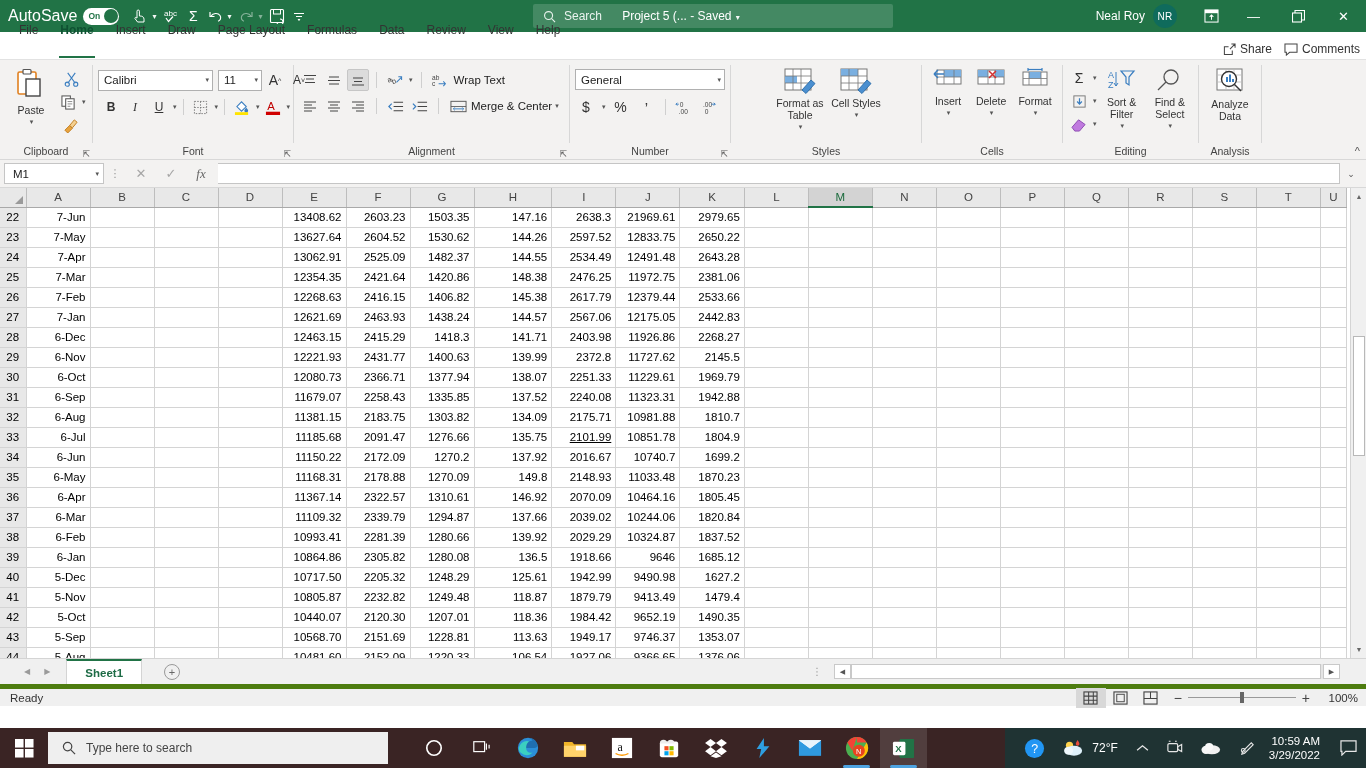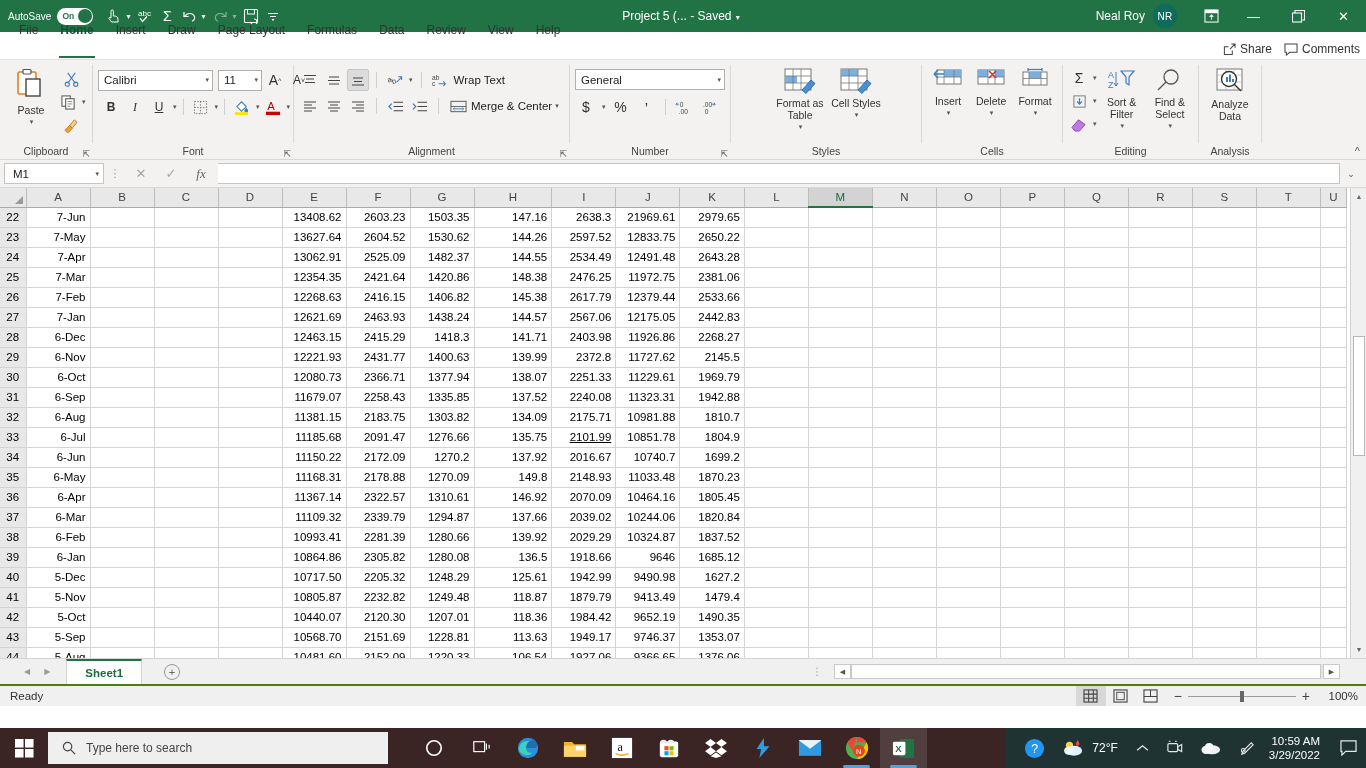--- a/index.html
+++ b/index.html
@@ -10,21 +10,21 @@
     background: #fff;
   }
   body { position: relative; }
 
   
   .titlebar {
     height: 32px; background: #217346; display: flex; align-items: center;
     color: #fff; font-size: 12px; position: relative;
   }
   .tb-left { display: flex; align-items: center; padding-left: 8px; gap: 0px; }
-  .autosave-label { font-size: 10px; margin-right: 6px; color: #fff; }
+  .autosave-label { font-size: 16px; margin-right: 6px; color: #fff; }
   .toggle {
     width: 36px; height: 17px; border-radius: 9px; background: #fff;
     position: relative; display: inline-flex; align-items: center;
     margin-right: 10px;
   }
   .toggle .knob {
     position: absolute; right: 1.5px; width: 14px; height: 14px;
     border-radius: 50%; background: #217346;
   }
   .toggle .on {
@@ -218,21 +218,21 @@
     display: flex; align-items: center; justify-content: center;
     font-size: 7px; color: #555;
   }
   .hs-track { flex: 1; height: 15px; background: #e4e4e4; position: relative; }
   .hs-thumb { position: absolute; left: 0; top: 0; height: 15px; width: 470px;
               background: #fff; border: 1px solid #c9c9c9; }
 
   
   .statusbar {
     height: 22px; background: #f0f0f0; display: flex; align-items: center;
-    border-top: 2px solid #4d7c0f; font-size: 11.5px; color: #333;
+    border-top: 5px solid #4d7c0f; font-size: 11.5px; color: #333;
     padding-left: 10px; position: relative;
   }
   .sb-right {
     position: absolute; right: 8px; display: flex; align-items: center; gap: 0;
   }
   .viewbtn {
     width: 30px; height: 20px; display: flex; align-items: center;
     justify-content: center; color: #333;
   }
   .viewbtn.sel { background: #d8d8d8; }
@@ -321,20 +321,27 @@
           <path d="M2 2.5h10M4 5.5h6M6 8.2l1 1 1-1" fill="none" stroke="#fff" stroke-width="1.1"></path>
         </svg>
     </span>
   </div>
 
   <div class="doc-title">
     <span>Project 5 (... - Saved</span>
     <span class="qat-caret">▾</span>
   </div>
 
+  <div class="searchbox">
+    <svg width="13" height="13" viewBox="0 0 14 14">
+        <circle cx="6" cy="6" r="4.3" fill="none" stroke="#eaf3ee" stroke-width="1.2"></circle>
+        <path d="M9.3 9.3L13 13" stroke="#eaf3ee" stroke-width="1.2"></path>
+      </svg>
+    <span>Search</span>
+  </div>
 
   <div class="tb-right">
     <span class="user-name">Neal Roy</span>
     <span class="avatar">NR</span>
     <span class="winbtn ribbon-disp">
       <svg width="15" height="14" viewBox="0 0 16 15">
           <rect x="1" y="1" width="14" height="13" fill="none" stroke="#fff" stroke-width="1.1"></rect>
           <rect x="1" y="1" width="14" height="3.5" fill="#fff"></rect>
           <path d="M8 11.5V6.5M6 8.5L8 6.5l2 2" fill="none" stroke="#fff" stroke-width="1.1"></path>
         </svg>

